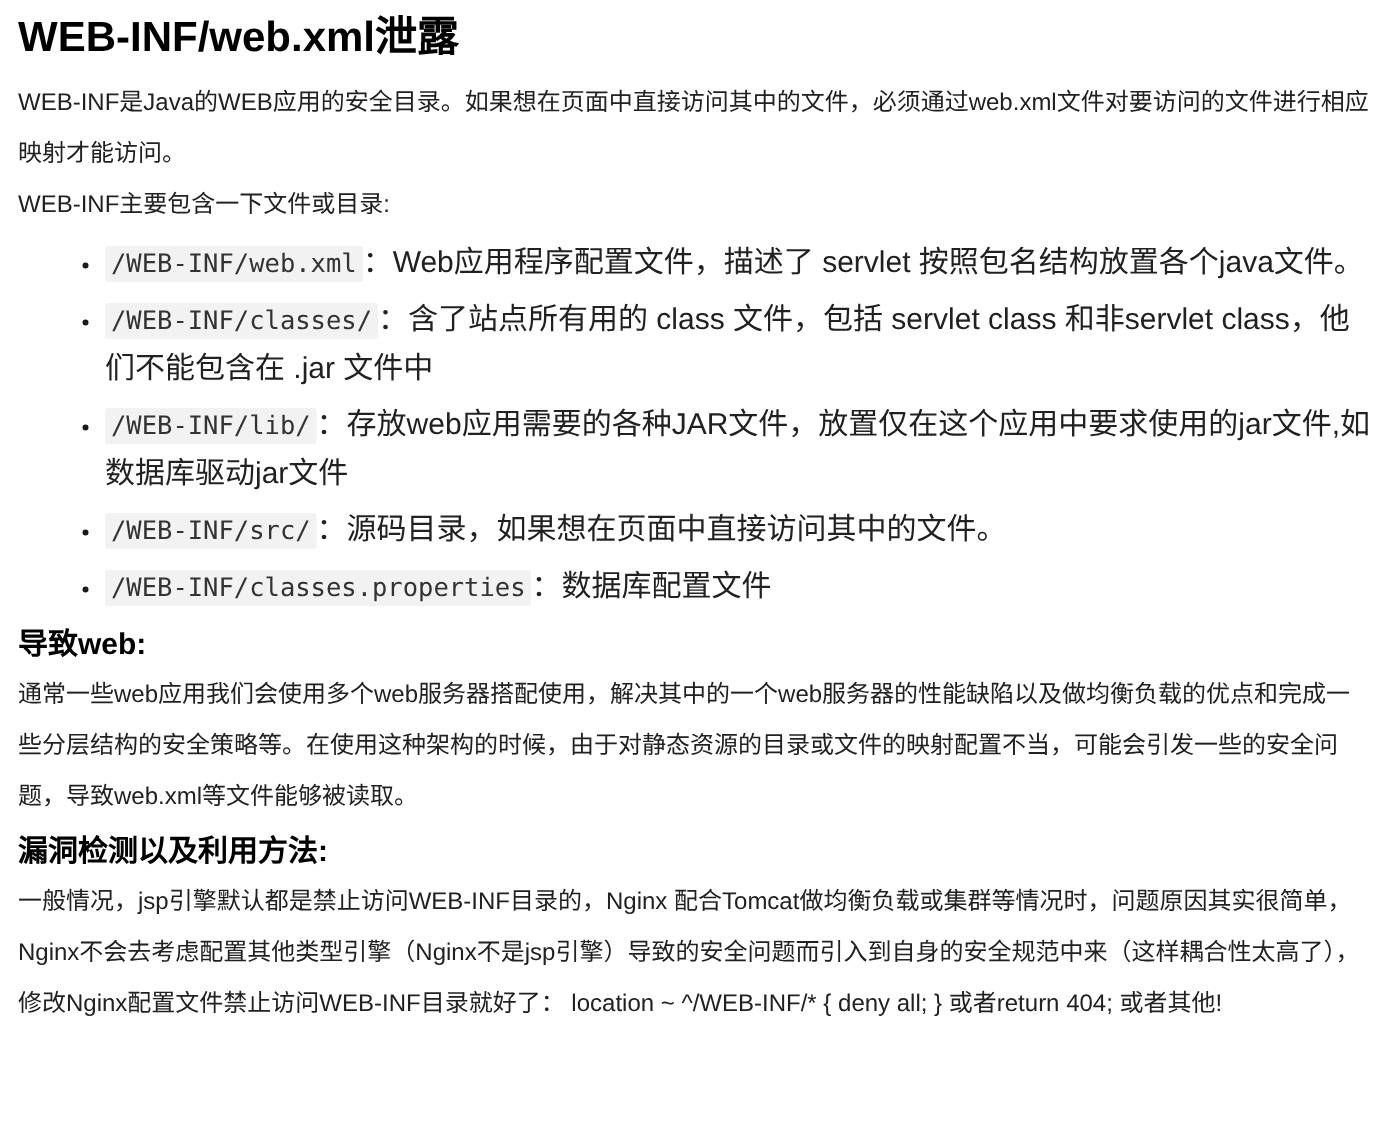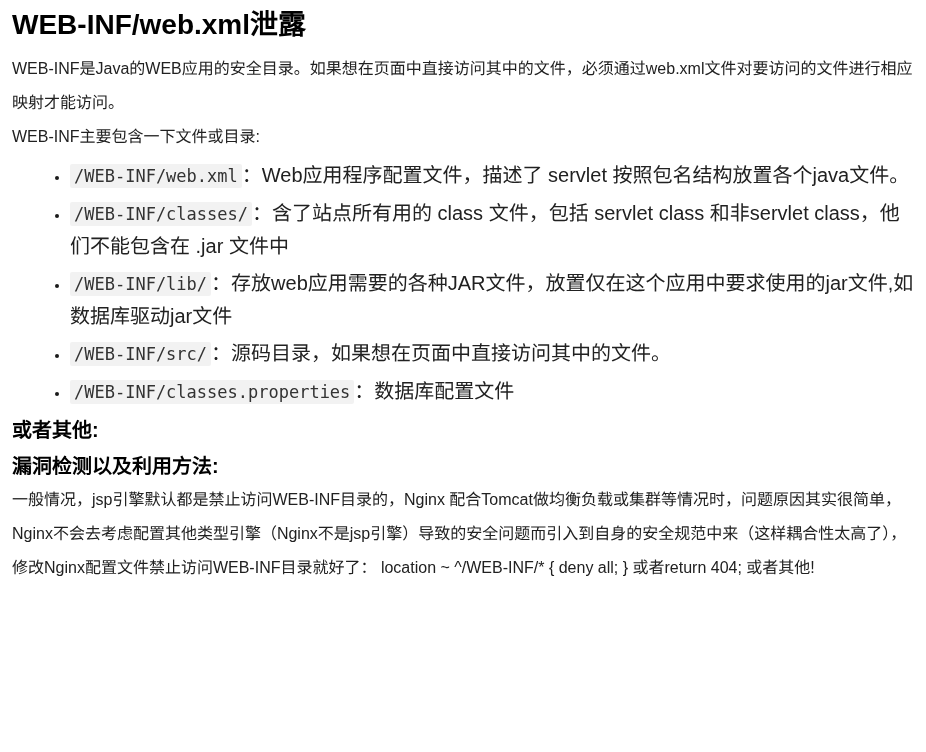--- a/index.html
+++ b/index.html
@@ -76,18 +76,19 @@
   <p class="body-par">WEB-INF主要包含一下文件或目录:</p>
 
   <ul class="file-list">
     <li><span class="chip">/WEB-INF/web.xml</span><span>：Web应用程序配置文件，描述了 servlet 按照包名结构放置各个java文件。</span></li>
     <li><span class="chip">/WEB-INF/classes/</span><span>：含了站点所有用的 class 文件，包括 servlet class 和非servlet class，他们不能包含在 .jar 文件中</span></li>
     <li><span class="chip">/WEB-INF/lib/</span><span>：存放web应用需要的各种JAR文件，放置仅在这个应用中要求使用的jar文件,如数据库驱动jar文件</span></li>
     <li><span class="chip">/WEB-INF/src/</span><span>：源码目录，如果想在页面中直接访问其中的文件。</span></li>
     <li><span class="chip">/WEB-INF/classes.properties</span><span>：数据库配置文件</span></li>
   </ul>
 
-  <h2 class="sec">或者其他:</h2>
+  <h2 class="sec">导致web:</h2>
+  <p class="body-par">通常一些web应用我们会使用多个web服务器搭配使用，解决其中的一个web服务器的性能缺陷以及做均衡负载的优点和完成一些分层结构的安全策略等。在使用这种架构的时候，由于对静态资源的目录或文件的映射配置不当，可能会引发一些的安全问题，导致web.xml等文件能够被读取。</p>
 
   <h2 class="sec">漏洞检测以及利用方法:</h2>
   <p class="body-par">一般情况，jsp引擎默认都是禁止访问WEB-INF目录的，Nginx 配合Tomcat做均衡负载或集群等情况时，问题原因其实很简单，Nginx不会去考虑配置其他类型引擎（Nginx不是jsp引擎）导致的安全问题而引入到自身的安全规范中来（这样耦合性太高了），修改Nginx配置文件禁止访问WEB-INF目录就好了： location ~ ^/WEB-INF/* { deny all; } 或者return 404; 或者其他!</p>
 
 </div>
 
 </body></html>

